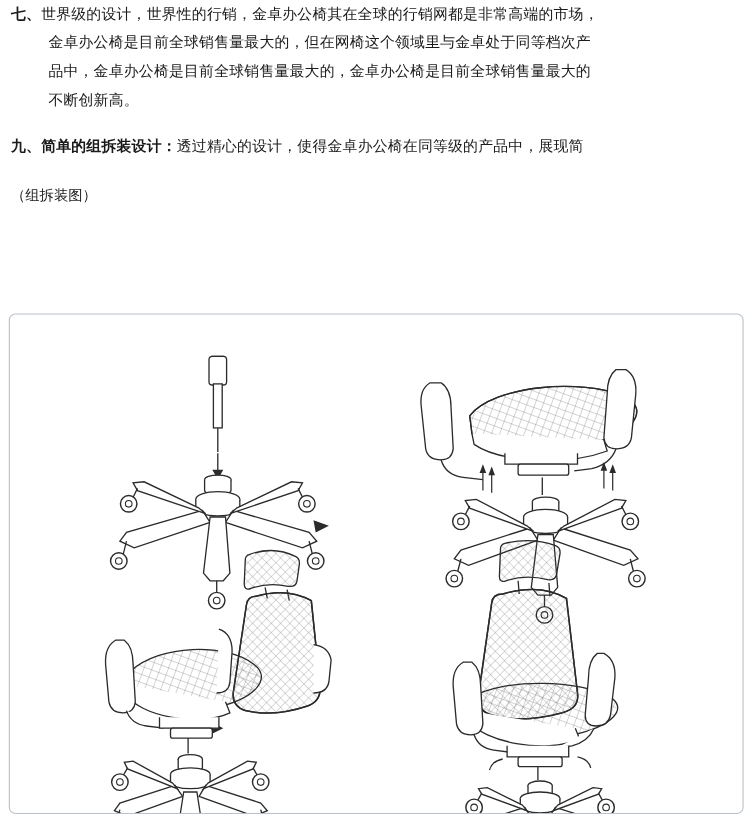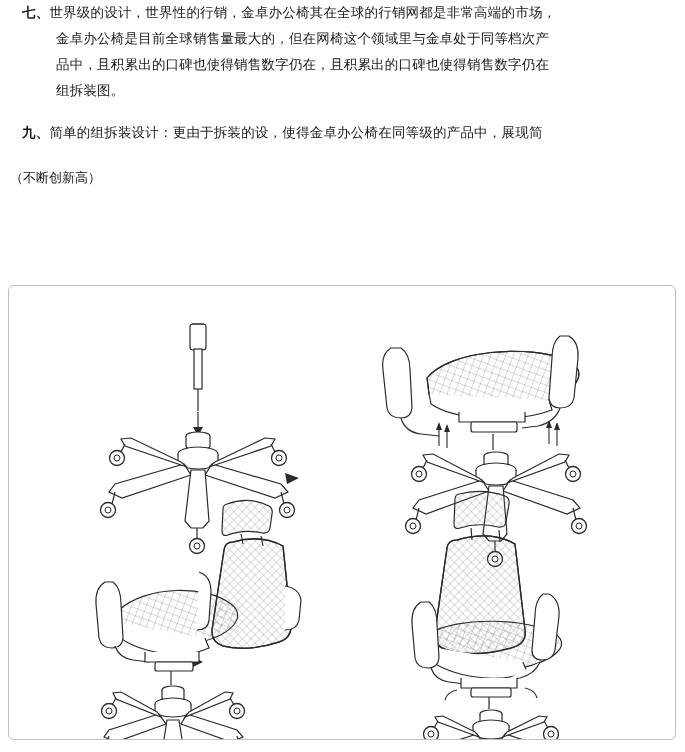--- a/index.html
+++ b/index.html
@@ -26,34 +26,33 @@
   
   .section {
     display: block;
     padding: 0 18px 0 10px;
   }
   .sec-line {
     font-size: 13.5px;
     line-height: 26px;
     letter-spacing: 0.2px;
     white-space: nowrap;
-    margin-left: 12px;
   }
   .sec-first {
     text-indent: 0;
   }
   .sec-indent {
     padding-left: 34px;
   }
   .sec-num {
     font-weight: bold;
     font-size: 13.5px;
   }
   .sec-head-bold {
-    font-weight: normal;
+    font-weight: bold;
     font-size: 13.5px;
   }
   .sec-body {
     font-size: 13.5px;
   }
 
   .block-gap-1 { height: 16px; }
   .block-gap-2 { height: 20px; }
 
   .caption {
@@ -82,35 +81,35 @@
 </head>
 <body>
 
 <div class="page">
 
   <div class="section">
     <div class="sec-line sec-first">
       <span class="sec-num">七、</span><span class="sec-body">世界级的设计，世界性的行销，金卓办公椅其在全球的行销网都是非常高端的市场，</span>
     </div>
     <div class="sec-line sec-indent">金卓办公椅是目前全球销售量最大的，但在网椅这个领域里与金卓处于同等档次产</div>
-    <div class="sec-line sec-indent">品中，且积累出的口碑也使得销售数字仍在，且积累出的口碑也使得销售数字仍在</div>
-    <div class="sec-line sec-indent">组拆装图。</div>
+    <div class="sec-line sec-indent">品中，金卓办公椅是目前全球销售量最大的，金卓办公椅是目前全球销售量最大的</div>
+    <div class="sec-line sec-indent">不断创新高。</div>
   </div>
 
   <div class="block-gap-1"></div>
 
   <div class="section">
     <div class="sec-line sec-first">
-      <span class="sec-num">九、</span><span class="sec-head-bold">简单的组拆装设计：</span><span class="sec-body">更由于拆装的设，使得金卓办公椅在同等级的产品中，展现简</span>
+      <span class="sec-num">九、</span><span class="sec-head-bold">简单的组拆装设计：</span><span class="sec-body">透过精心的设计，使得金卓办公椅在同等级的产品中，展现简</span>
     </div>
   </div>
 
   <div class="block-gap-2"></div>
 
-  <div class="caption">（不断创新高）</div>
+  <div class="caption">（组拆装图）</div>
 
   <div class="figure-box">
     <svg width="666" height="453" viewBox="0 0 666 453" xmlns="http://www.w3.org/2000/svg">
       <defs>
         <pattern id="mesh" width="7" height="7" patternUnits="userSpaceOnUse" patternTransform="rotate(20)">
           <path d="M0 0 L7 0 M0 0 L0 7" stroke="#666" stroke-width="0.5" fill="none"></path>
         </pattern>
         <pattern id="mesh2" width="6" height="6" patternUnits="userSpaceOnUse" patternTransform="rotate(45)">
           <path d="M0 0 L6 0 M0 0 L0 6" stroke="#777" stroke-width="0.5" fill="none"></path>
         </pattern>

